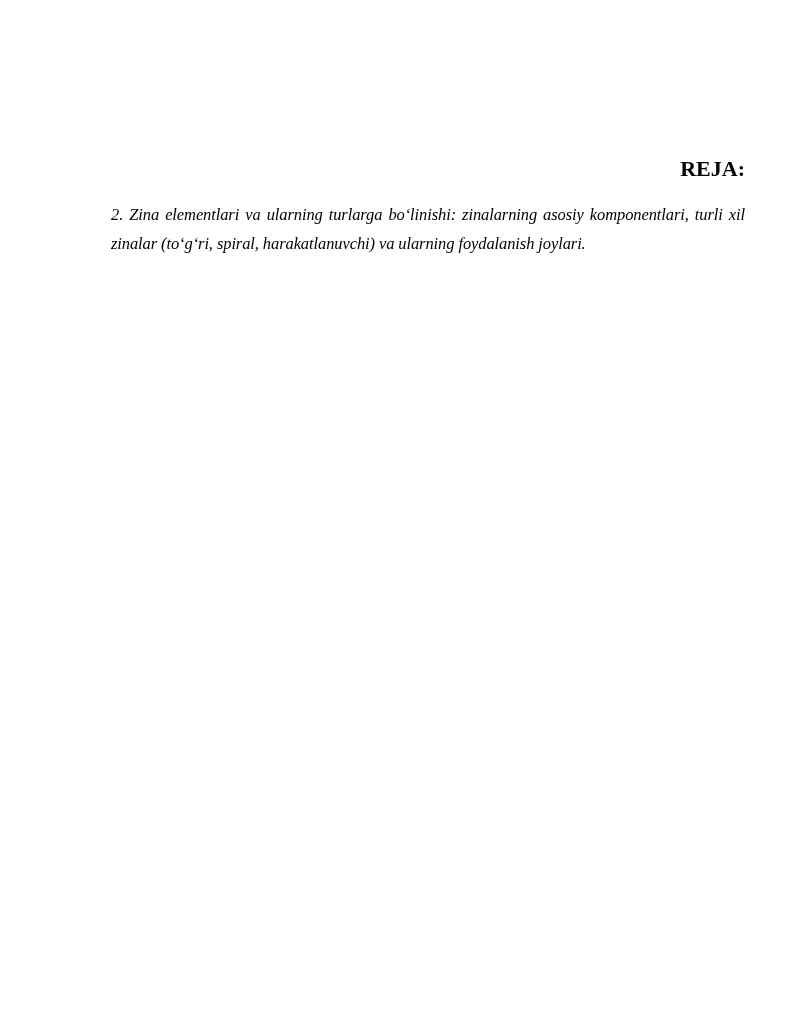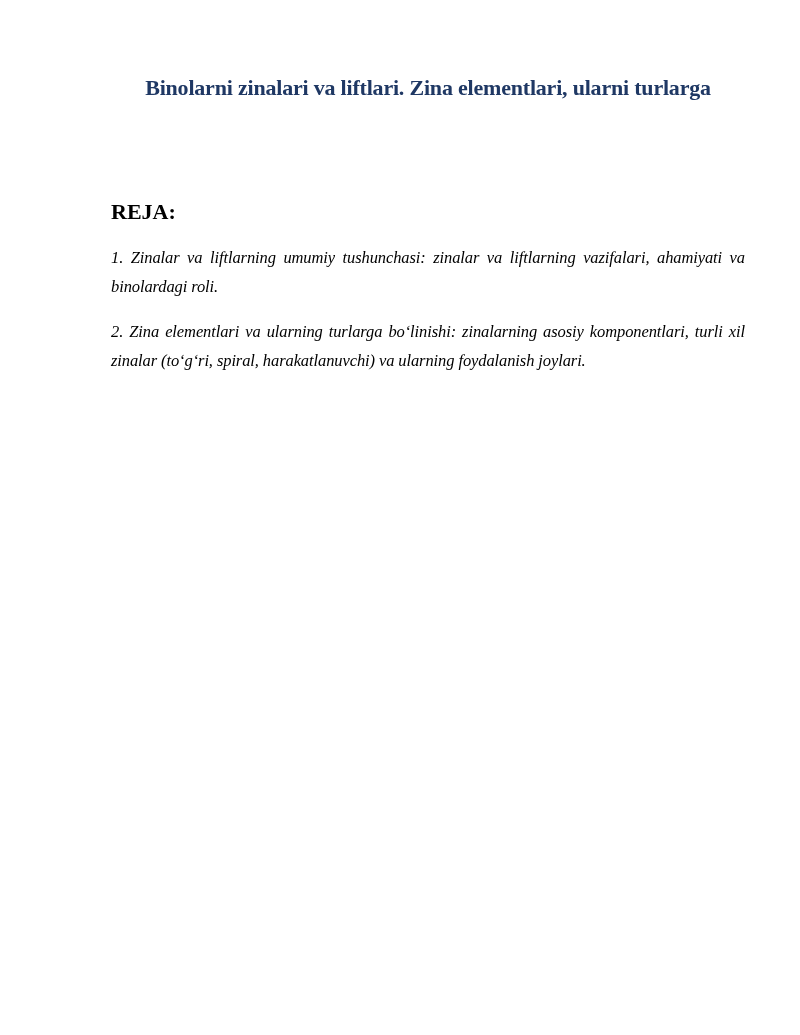--- a/index.html
+++ b/index.html
@@ -34,45 +34,43 @@
     display: block;
     white-space: nowrap;
   }
   .plan-heading {
     margin: 88px 0 0 0;
     color: #000000;
     font-family: "Liberation Serif", "DejaVu Serif", serif;
     font-weight: bold;
     font-size: 22px;
     line-height: 30px;
-    text-align: left;
+    text-align: right;
   }
   .plan-item {
     margin: 16px 0 0 0;
     color: #000000;
     font-family: "Liberation Serif", "DejaVu Serif", serif;
     font-style: italic;
     font-size: 16.5px;
     line-height: 29px;
     letter-spacing: -0.1px;
     text-align: justify;
     text-align-last: left;
   }
 </style>
 </head>
 <body>
 
 <div class="page">
   <div class="content">
 
     <h1 class="doc-title">
-      <span class="title-line">Binolarni zinalari va liftlari. Zina elementlari, ularni turlarga</span>
     </h1>
 
     <h2 class="plan-heading">REJA:</h2>
 
-    <p class="plan-item">1. Zinalar va liftlarning umumiy tushunchasi: zinalar va liftlarning vazifalari, ahamiyati va binolardagi roli.</p>
 
     <p class="plan-item">2. Zina elementlari va ularning turlarga bo‘linishi: zinalarning asosiy komponentlari, turli xil zinalar (to‘g‘ri, spiral, harakatlanuvchi) va ularning foydalanish joylari.</p>
 
 
   </div>
 </div>
 
 </body></html>

